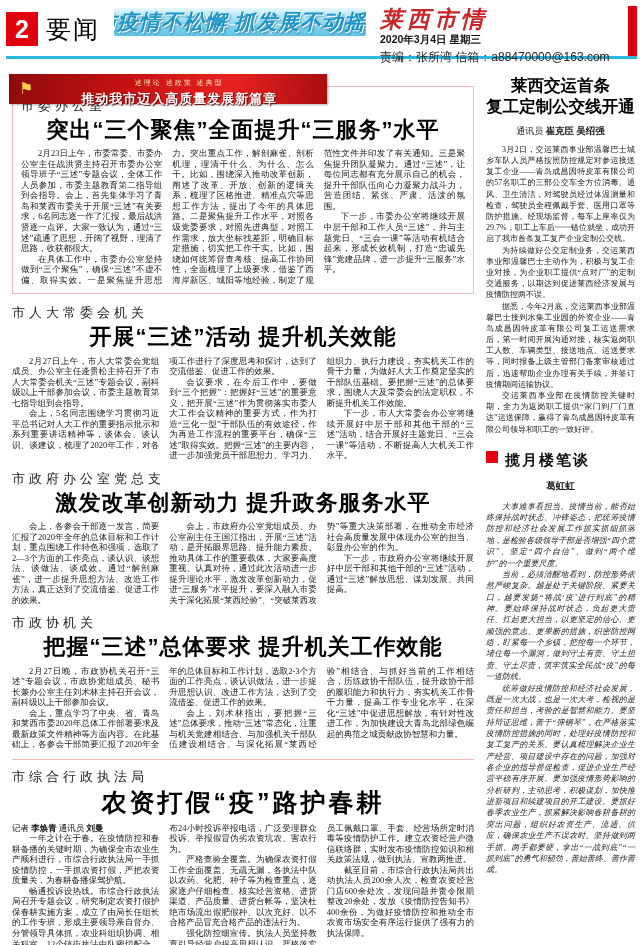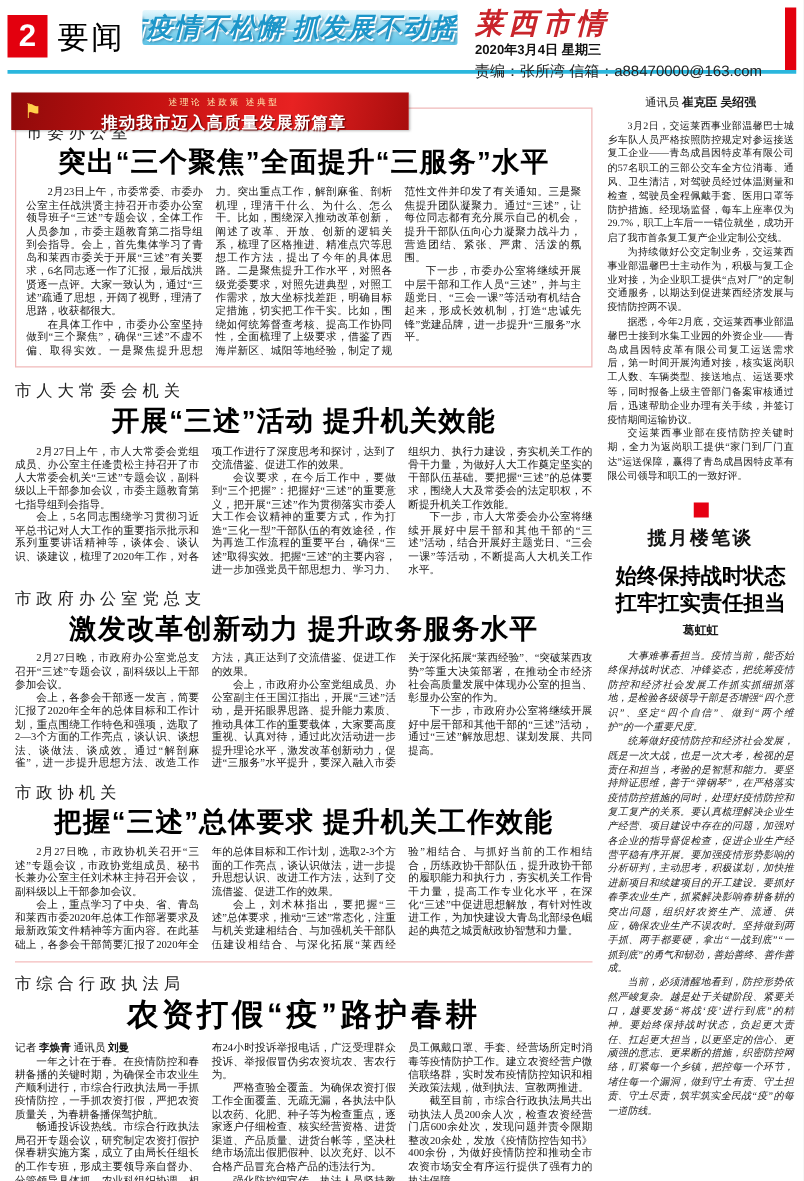--- a/index.html
+++ b/index.html
@@ -76,21 +76,21 @@
   .pink-divider { border:none; border-top:1px solid #f3bcbc; margin:4px 0 8px 0; }
   
   .side-title {
     text-align:center; font-weight:bold; font-size:16.5px; line-height:1.3; color:#000;
     font-family:"Liberation Serif","DejaVu Serif",serif; margin-top:6px;
   }
   .side-byline { text-align:center; font-size:9px; margin:7px 0 6px 0; }
   .side-byline b { font-size:9.5px; }
   .side-body { text-align:justify; }
   .side-body p { font-size:8px; line-height:1.4; text-indent:2em; color:#161616; }
-  .col-section { display:flex; align-items:center; gap:7px; margin:16px 0 10px 0;flex-direction:column; }
+  .col-section { display:flex; align-items:flex-start; gap:7px; margin:16px 0 10px 0; }
   .red-square { width:12px; height:12px; background:#e60012; display:inline-block; }
   .col-section-label { font-family:"Liberation Sans","DejaVu Sans",sans-serif; font-weight:bold; font-size:15px; letter-spacing:2px; color:#111; }
   .essay-title {
     text-align:center; font-weight:bold; font-size:17px; line-height:1.3; color:#000;
     font-family:"Liberation Serif","DejaVu Serif",serif;
   }
   .essay-author { text-align:center; font-size:9.5px; font-weight:bold; margin:4px 0 8px 0; }
   .essay-body { text-align:justify; }
   .essay-body p { font-size:8px; line-height:1.42; text-indent:2em; font-style:italic; color:#222; }
 </style>
@@ -148,21 +148,20 @@
           <p>会上，5名同志围绕学习贯彻习近平总书记对人大工作的重要指示批示和系列重要讲话精神等，谈体会、谈认识、谈建议，梳理了2020年工作，对各项工作进行了深度思考和探讨，达到了交流借鉴、促进工作的效果。</p>
           <p>会议要求，在今后工作中，要做到“三个把握”：把握好“三述”的重要意义，把开展“三述”作为贯彻落实市委人大工作会议精神的重要方式，作为打造“三化一型”干部队伍的有效途径，作为再造工作流程的重要平台，确保“三述”取得实效。把握“三述”的主要内容，进一步加强党员干部思想力、学习力、组织力、执行力建设，夯实机关工作的骨干力量，为做好人大工作奠定坚实的干部队伍基础。要把握“三述”的总体要求，围绕人大及常委会的法定职权，不断提升机关工作效能。</p>
           <p>下一步，市人大常委会办公室将继续开展好中层干部和其他干部的“三述”活动，结合开展好主题党日、“三会一课”等活动，不断提高人大机关工作水平。</p>
         </div>
       </article>
 
       <article>
         <div class="kicker">市政府办公室党总支</div>
         <h1 class="headline">激发改革创新动力 提升政务服务水平</h1>
         <div class="body3">
-          <p>2月27日晚，市政府办公室党总支召开“三述”专题会议，副科级以上干部参加会议。</p>
           <p>会上，各参会干部逐一发言，简要汇报了2020年全年的总体目标和工作计划，重点围绕工作特色和强项，选取了2—3个方面的工作亮点，谈认识、谈想法、谈做法、谈成效。通过“解剖麻雀”，进一步提升思想方法、改造工作方法，真正达到了交流借鉴、促进工作的效果。</p>
           <p>会上，市政府办公室党组成员、办公室副主任王国江指出，开展“三述”活动，是开拓眼界思路、提升能力素质、推动具体工作的重要载体，大家要高度重视、认真对待，通过此次活动进一步提升理论水平，激发改革创新动力，促进“三服务”水平提升，要深入融入市委关于深化拓展“莱西经验”、“突破莱西攻势”等重大决策部署，在推动全市经济社会高质量发展中体现办公室的担当、彰显办公室的作为。</p>
           <p>下一步，市政府办公室将继续开展好中层干部和其他干部的“三述”活动，通过“三述”解放思想、谋划发展、共同提高。</p>
         </div>
       </article>
 
       <article>
         <div class="kicker">市政协机关</div>
         <h1 class="headline">把握“三述”总体要求 提升机关工作效能</h1>
         <div class="body3">
@@ -185,45 +184,45 @@
           <p>强化防控细宣传。执法人员坚持教育引导经营户提高思想认识，严格落实店员和进店人员体温监测，员工去向及员工佩戴口罩、手套、经营场所定时消毒等疫情防护工作。建立农资经营户微信联络群，实时发布疫情防控知识和相关政策法规，做到执法、宣教两推进。</p>
           <p>截至目前，市综合行政执法局共出动执法人员200余人次，检查农资经营门店600余处次，发现问题并责令限期整改20余处，发放《疫情防控告知书》400余份，为做好疫情防控和推动全市农资市场安全有序运行提供了强有力的执法保障。</p>
         </div>
       </article>
 
     </div>
 
     <div class="side-col">
 
       <article>
+        <h2 class="side-title">
+          <span>莱西交运首条</span><br>
+          <span>复工定制公交线开通</span>
+        </h2>
         <div class="side-byline">
           <span>通讯员</span>
           <b>崔克臣 吴绍强</b>
         </div>
         <div class="side-body">
           <p>3月2日，交运莱西事业部温馨巴士城乡车队人员严格按照防控规定对参运接送复工企业——青岛成昌因特皮革有限公司的57名职工的三部公交车全方位消毒、通风、卫生清洁，对驾驶员经过体温测量和检查，驾驶员全程佩戴手套、医用口罩等防护措施。经现场监督，每车上座率仅为29.7%，职工上车后一一错位就坐，成功开启了我市首条复工复产企业定制公交线。</p>
           <p>为持续做好公交定制业务，交运莱西事业部温馨巴士主动作为，积极与复工企业对接，为企业职工提供“点对厂”的定制交通服务，以期达到促进莱西经济发展与疫情防控两不误。</p>
           <p>据悉，今年2月底，交运莱西事业部温馨巴士接到水集工业园的外资企业——青岛成昌因特皮革有限公司复工运送需求后，第一时间开展沟通对接，核实返岗职工人数、车辆类型、接送地点、运送要求等，同时报备上级主管部门备案审核通过后，迅速帮助企业办理有关手续，并签订疫情期间运输协议。</p>
           <p>交运莱西事业部在疫情防控关键时期，全力为返岗职工提供“家门到厂门直达”运送保障，赢得了青岛成昌因特皮革有限公司领导和职工的一致好评。</p>
         </div>
       </article>
 
       <div class="col-section">
         <span class="red-square"></span>
         <span class="col-section-label">揽月楼笔谈</span>
       </div>
 
       <article>
-        <h2 class="essay-title">
-          <span>始终保持战时状态</span><br>
-          <span>扛牢扛实责任担当</span>
-        </h2>
         <div class="essay-author">葛虹虹</div>
         <div class="essay-body">
           <p>大事难事看担当。疫情当前，能否始终保持战时状态、冲锋姿态，把统筹疫情防控和经济社会发展工作抓实抓细抓落地，是检验各级领导干部是否增强“四个意识”、坚定“四个自信”、做到“两个维护”的一个重要尺度。</p>
+          <p>当前，必须清醒地看到，防控形势依然严峻复杂。越是处于关键阶段、紧要关口，越要发扬“将战‘疫’进行到底”的精神。要始终保持战时状态，负起更大责任、扛起更大担当，以更坚定的信心、更顽强的意志、更果断的措施，织密防控网络，盯紧每一个乡镇，把控每一个环节，堵住每一个漏洞，做到守土有责、守土担责、守土尽责，筑牢筑实全民战“疫”的每一道防线。</p>
           <p>统筹做好疫情防控和经济社会发展，既是一次大战，也是一次大考，检视的是责任和担当，考验的是智慧和能力。要坚持辩证思维，善于“弹钢琴”，在严格落实疫情防控措施的同时，处理好疫情防控和复工复产的关系。要认真梳理解决企业生产经营、项目建设中存在的问题，加强对各企业的指导督促检查，促进企业生产经营平稳有序开展。要加强疫情形势影响的分析研判，主动思考，积极谋划，加快推进新项目和续建项目的开工建设。要抓好春季农业生产，抓紧解决影响春耕备耕的突出问题，组织好农资生产、流通、供应，确保农业生产不误农时。坚持做到两手抓、两手都要硬，拿出“一战到底”“一抓到底”的勇气和韧劲，善始善终、善作善成。</p>
-          <p>当前，必须清醒地看到，防控形势依然严峻复杂。越是处于关键阶段、紧要关口，越要发扬“将战‘疫’进行到底”的精神。要始终保持战时状态，负起更大责任、扛起更大担当，以更坚定的信心、更顽强的意志、更果断的措施，织密防控网络，盯紧每一个乡镇，把控每一个环节，堵住每一个漏洞，做到守土有责、守土担责、守土尽责，筑牢筑实全民战“疫”的每一道防线。</p>
         </div>
       </article>
 
     </div>
   </div>
 </div>
 
 </body></html>

